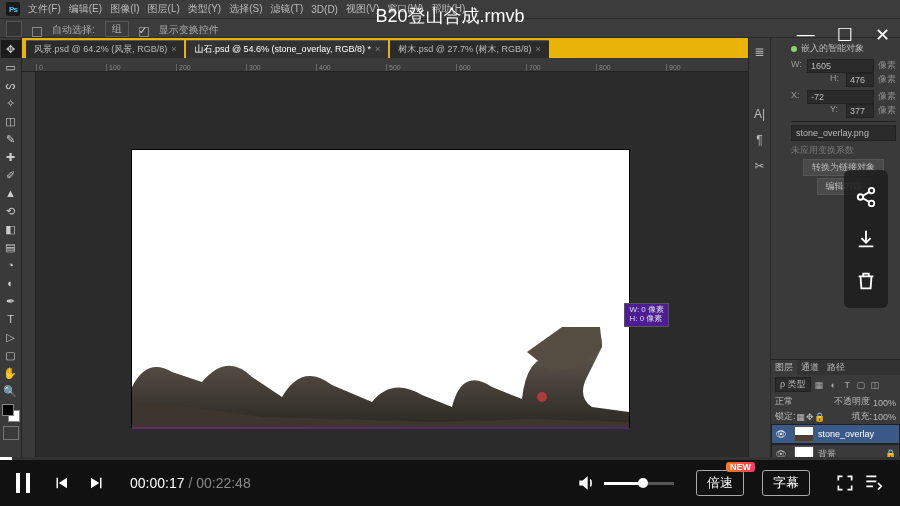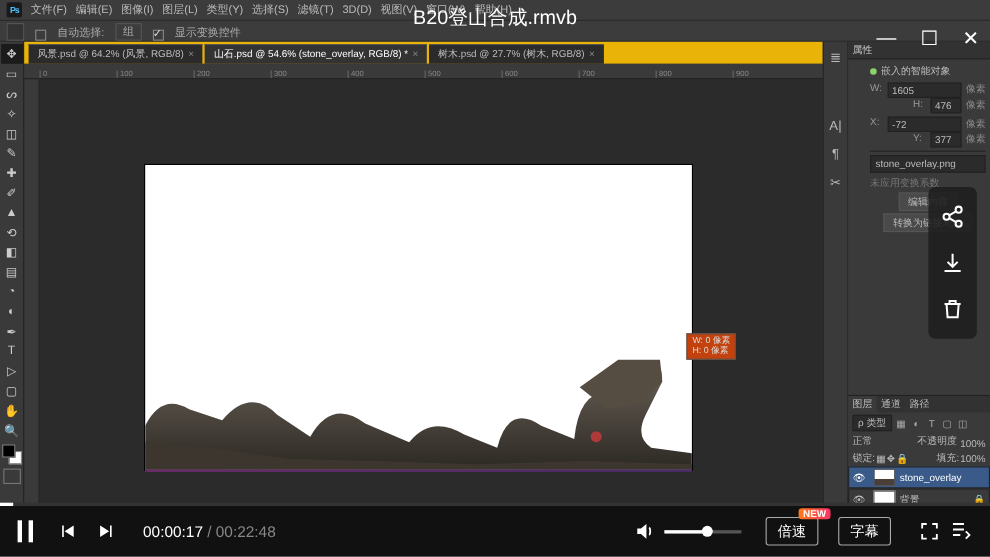--- a/index.html
+++ b/index.html
@@ -40,21 +40,21 @@
   .ps-ruler-h span { display:inline-block; width:70px; border-left:1px solid #666; padding-left:2px;}
 
   .ps-canvaswrap { flex:1; position:relative; overflow:hidden; }
   .ps-ruler-v { position:absolute; left:0; top:0; bottom:0; width:14px; background:#3a3a3a; border-right:1px solid #222; }
 
   .canvas { position:absolute; left:110px; top:78px; width:497px; height:277px; background:#fff; box-shadow:0 0 0 1px #000; }
   .canvas-shadow-line { position:absolute; bottom:-2px; left:0; right:0; height:2px; background:linear-gradient(to right,#6b2a6b,#4a2a6b); }
 
   .rocks { position:absolute; left:0; right:0; bottom:0; height:120px; }
   .rocks svg { width:100%; height:100%; display:block; }
-  .canvas-tooltip { position:absolute; right:-40px; bottom:100px; background:#c2410c; color:#ddd; font-size:8px; padding:2px 4px; border:1px solid #555; line-height:1.1; }
+  .canvas-tooltip { position:absolute; right:-40px; bottom:100px; background:#4c1d95; color:#ddd; font-size:8px; padding:2px 4px; border:1px solid #555; line-height:1.1; }
 
   .ps-rightcol { width:152px; background:#3a3a3a; border-left:1px solid #242424; display:flex; }
   .ps-righticons { width:22px; background:#3a3a3a; display:flex; flex-direction:column; align-items:center; gap:10px; padding-top:6px; border-right:1px solid #2a2a2a; }
   .ps-righticons .ric { width:16px;height:16px; color:#bbb; display:flex;align-items:center;justify-content:center; font-size:12px;}
 
   .ps-panels { flex:1; display:flex; flex-direction:column; font-size:9px; color:#bbb; }
   .pnl-head { height:16px; background:#323232; display:flex; align-items:center; padding:0 4px; font-size:9px; color:#ccc; border-bottom:1px solid #222;}
   .pnl-body { padding:4px 4px;margin-left:16px; }
   .prop-row { display:flex; gap:4px; margin-bottom:3px;}
   .prop-row label { width:12px; color:#999;}
@@ -219,23 +219,20 @@
       </div>
 
       <div class="ps-rightcol">
         <div class="ps-righticons">
           <div class="ric">≣</div>
           <div class="ric" style="margin-top:36px;">A|</div>
           <div class="ric">¶</div>
           <div class="ric">✂</div>
         </div>
         <div class="ps-panels">
-          <div class="pnl-head">
-              <span>属性</span>
-            </div>
           <div class="pnl-body">
             <div style="display:flex;align-items:center;gap:4px;margin-bottom:4px;">
               <span class="dot" style="width:6px;height:6px;background:#8bd46b;border-radius:50%;"></span>
               <span>嵌入的智能对象</span>
             </div>
             <div class="prop-row">
               <label>W:</label>
                 <span class="val">1605</span>
                 <span class="unit">像素</span>
             </div>
@@ -255,24 +252,24 @@
               <label style="visibility:hidden;">X:</label>
                 <span style="flex:1"></span>
               <label>Y:</label>
                 <span class="val" style="flex:0 0 28px;">377</span>
                 <span class="unit">像素</span>
             </div>
             <div class="panel-sep"></div>
             <div class="linkbox">stone_overlay.png</div>
             <div style="color:#777;">未应用变换系数</div>
             <div class="btn-row">
-                <span class="btn">编辑内容</span>
+                <span class="btn">转换为链接对象</span>
               </div>
             <div class="btn-row">
-                <span class="btn">转换为链接对象</span>
+                <span class="btn">编辑内容</span>
               </div>
           </div>
 
           <div class="layers-pnl">
             <div class="layers-tabs">
               <span class="act">图层</span>
               <span>通道</span>
               <span>路径</span>
             </div>
             <div class="layers-ctrl">

